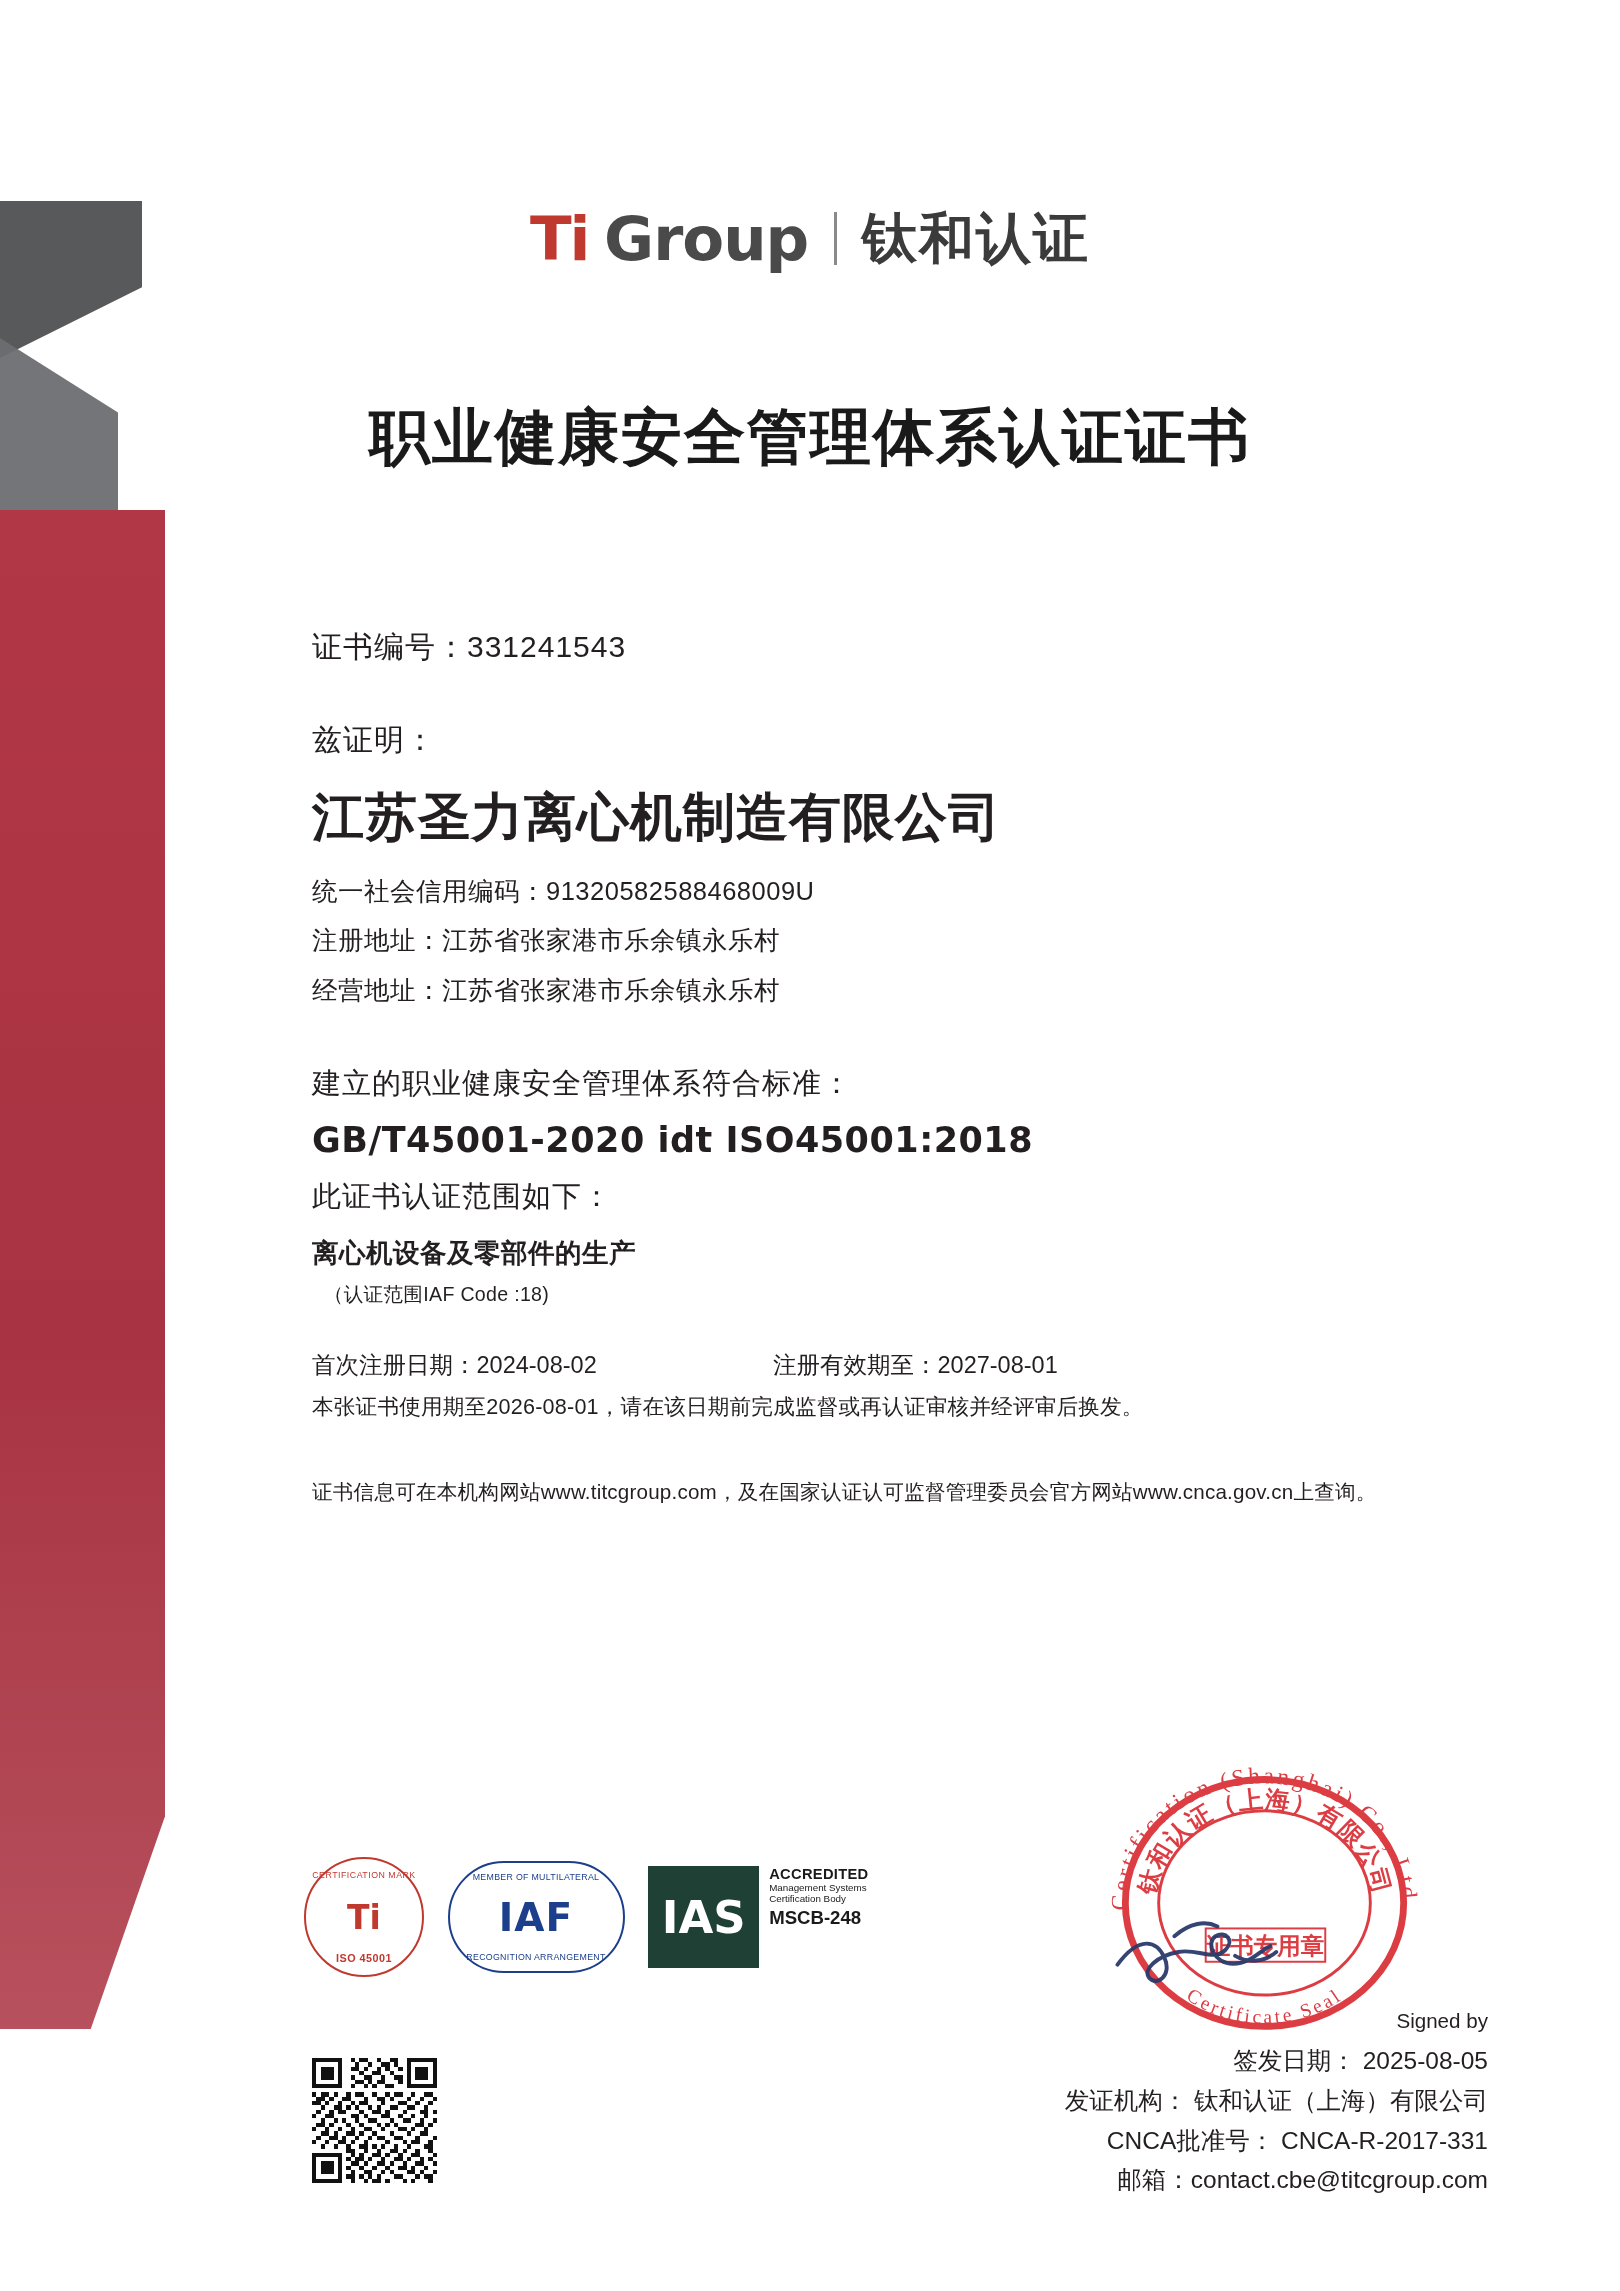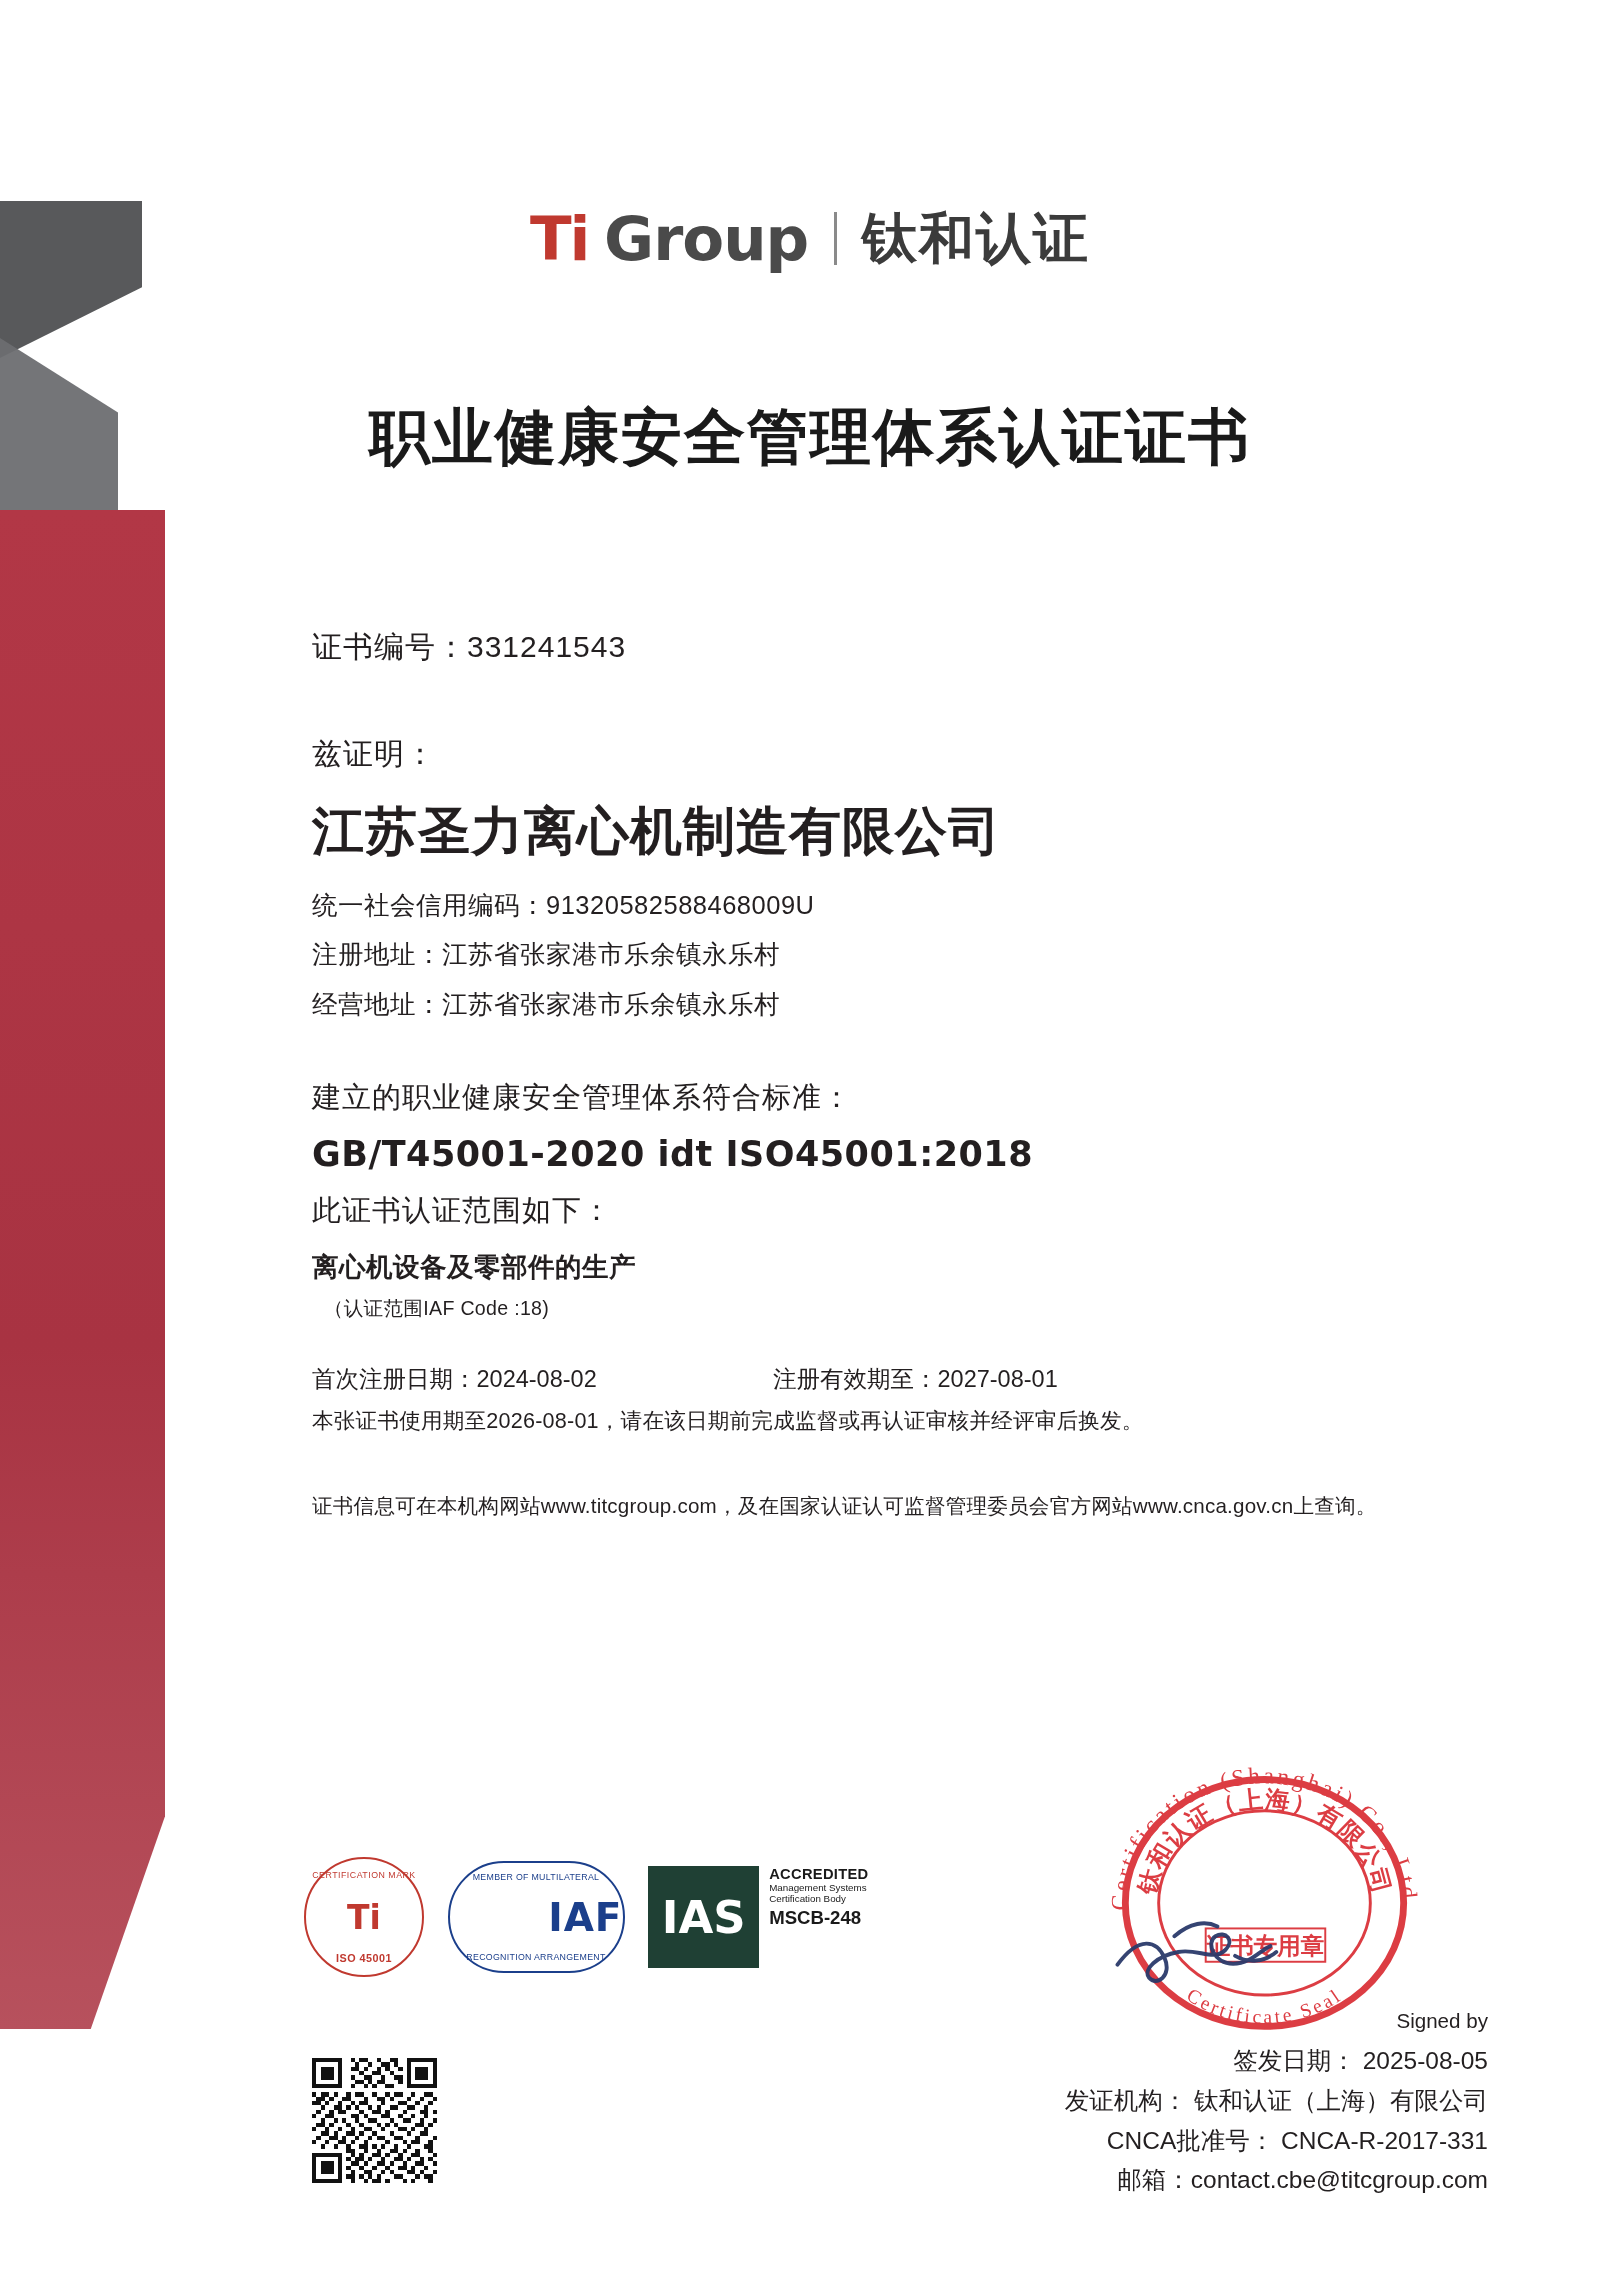--- a/index.html
+++ b/index.html
@@ -102,21 +102,21 @@
   .body-block {
     position: absolute;
     left: 312px;
     top: 627px;
     width: 1098px;
   }
   .cert-no {
     font-size: 30px;
     letter-spacing: 1px;
     color: #231f20;
-    margin-bottom: 66px;
+    margin-bottom: 52px;
   }
   .hereby {
     font-size: 30px;
     letter-spacing: 1px;
     margin-bottom: 21.6px;
   }
   .company {
     font-size: 52px;
     font-weight: bold;
     letter-spacing: 1px;
@@ -220,21 +220,21 @@
     font-weight: bold;
   }
   .mark-iaf {
     width: 173px;
     height: 108px;
     border: 2.9px solid #1b3f8b;
     border-radius: 57px;
     position: relative;
     display: flex;
     align-items: center;
-    justify-content: flex-end;
+    justify-content: center;
     background: #ffffff;
   }
   .mark-iaf .iaf-main {
     font-size: 39px;
     font-weight: bold;
     color: #1b3f8b;
     font-family: "DejaVu Sans", sans-serif;
     letter-spacing: 1px;
   }
   .mark-iaf .iaf-top {

